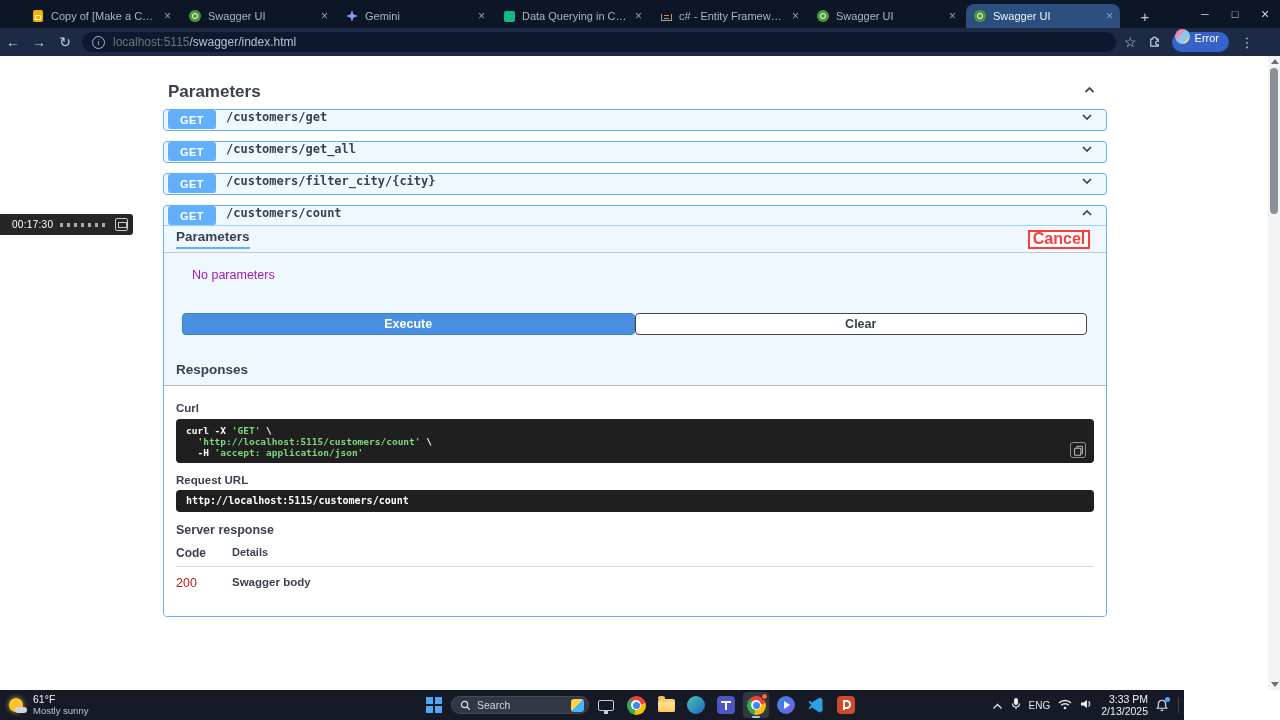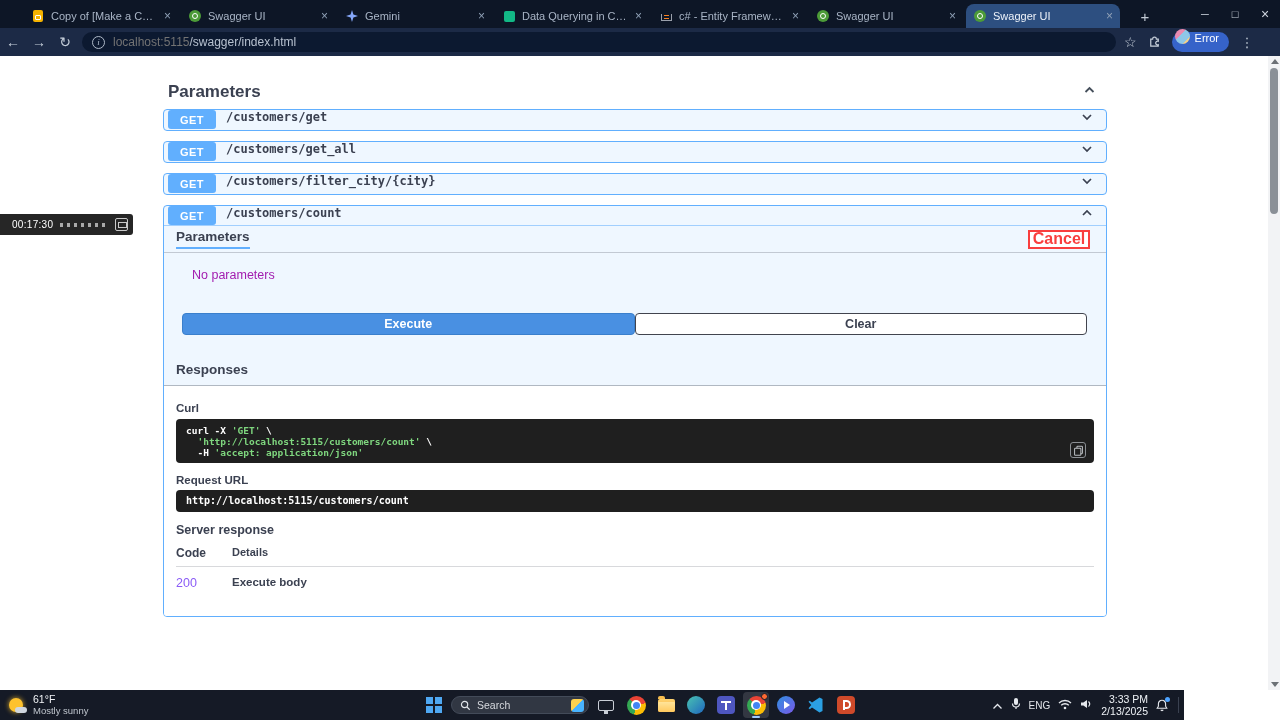--- a/index.html
+++ b/index.html
@@ -70,21 +70,21 @@
   .code-line{white-space:pre}
   .str{color:#7fd77f}
   .copy-ghost{position:absolute;right:8px;bottom:5px;width:16px;height:16px;border:1px solid #8b8f94;border-radius:3px;display:flex;align-items:center;justify-content:center}
   .lbl-requrl{padding-top:11px}
   .requrl-block{margin-top:4px;height:22px;padding:5px 10px;font-size:10px;line-height:12px}
   .lbl-server{padding-top:11px;font-size:12.5px}
   .resp-table-head{display:flex;margin-top:9px;padding-bottom:6px;border-bottom:1px solid rgba(59,65,81,.2)}
   .col-code{width:56px;font-size:12px;font-weight:700;color:#3b4151}
   .col-details{flex:1;font-size:11px;font-weight:700;color:#3b4151}
   .resp-row{display:flex;margin-top:9px}
-  .code-val{width:56px;font-size:12.5px;color:#8b5cf6}
+  .code-val{width:56px;font-size:12.5px;color:#b91c1c}
   .details-cell{flex:1}
   .body-block{margin-top:4px;height:47px;padding:6px 10px;font-size:9.5px;position:relative}
   .resp-num{color:#e25353}
   .block-controls{position:absolute;right:5px;bottom:5px;display:flex;gap:8px;align-items:center}
   .copy-btn{width:18px;height:18px;background:#4f5257;border-radius:3px;display:flex;align-items:center;justify-content:center}
   .download-btn{height:22px;padding:0 12px;background:#6e6e6e;border-radius:4px;color:#fff;font-size:11px;font-weight:700;display:flex;align-items:center;font-family:"Liberation Sans",sans-serif}
   .lbl-rheaders{padding-top:12px}
 
   
   .scrollbar{position:absolute;right:0;top:0;width:12px;height:634px;background:#f2f3f5}
@@ -326,21 +326,21 @@
           <div class="mini-label lbl-server">Server response</div>
 
           <div class="resp-table-head">
             <span class="col-code">Code</span>
             <span class="col-details">Details</span>
           </div>
 
           <div class="resp-row">
             <span class="code-val">200</span>
             <div class="details-cell">
-              <div class="mini-label">Execute body</div>
+              <div class="mini-label">Swagger body</div>
 
             </div>
           </div>
         </div>
       </div>
 
     </div>
 
     <div class="scrollbar">
       <span class="sb-up"></span>

